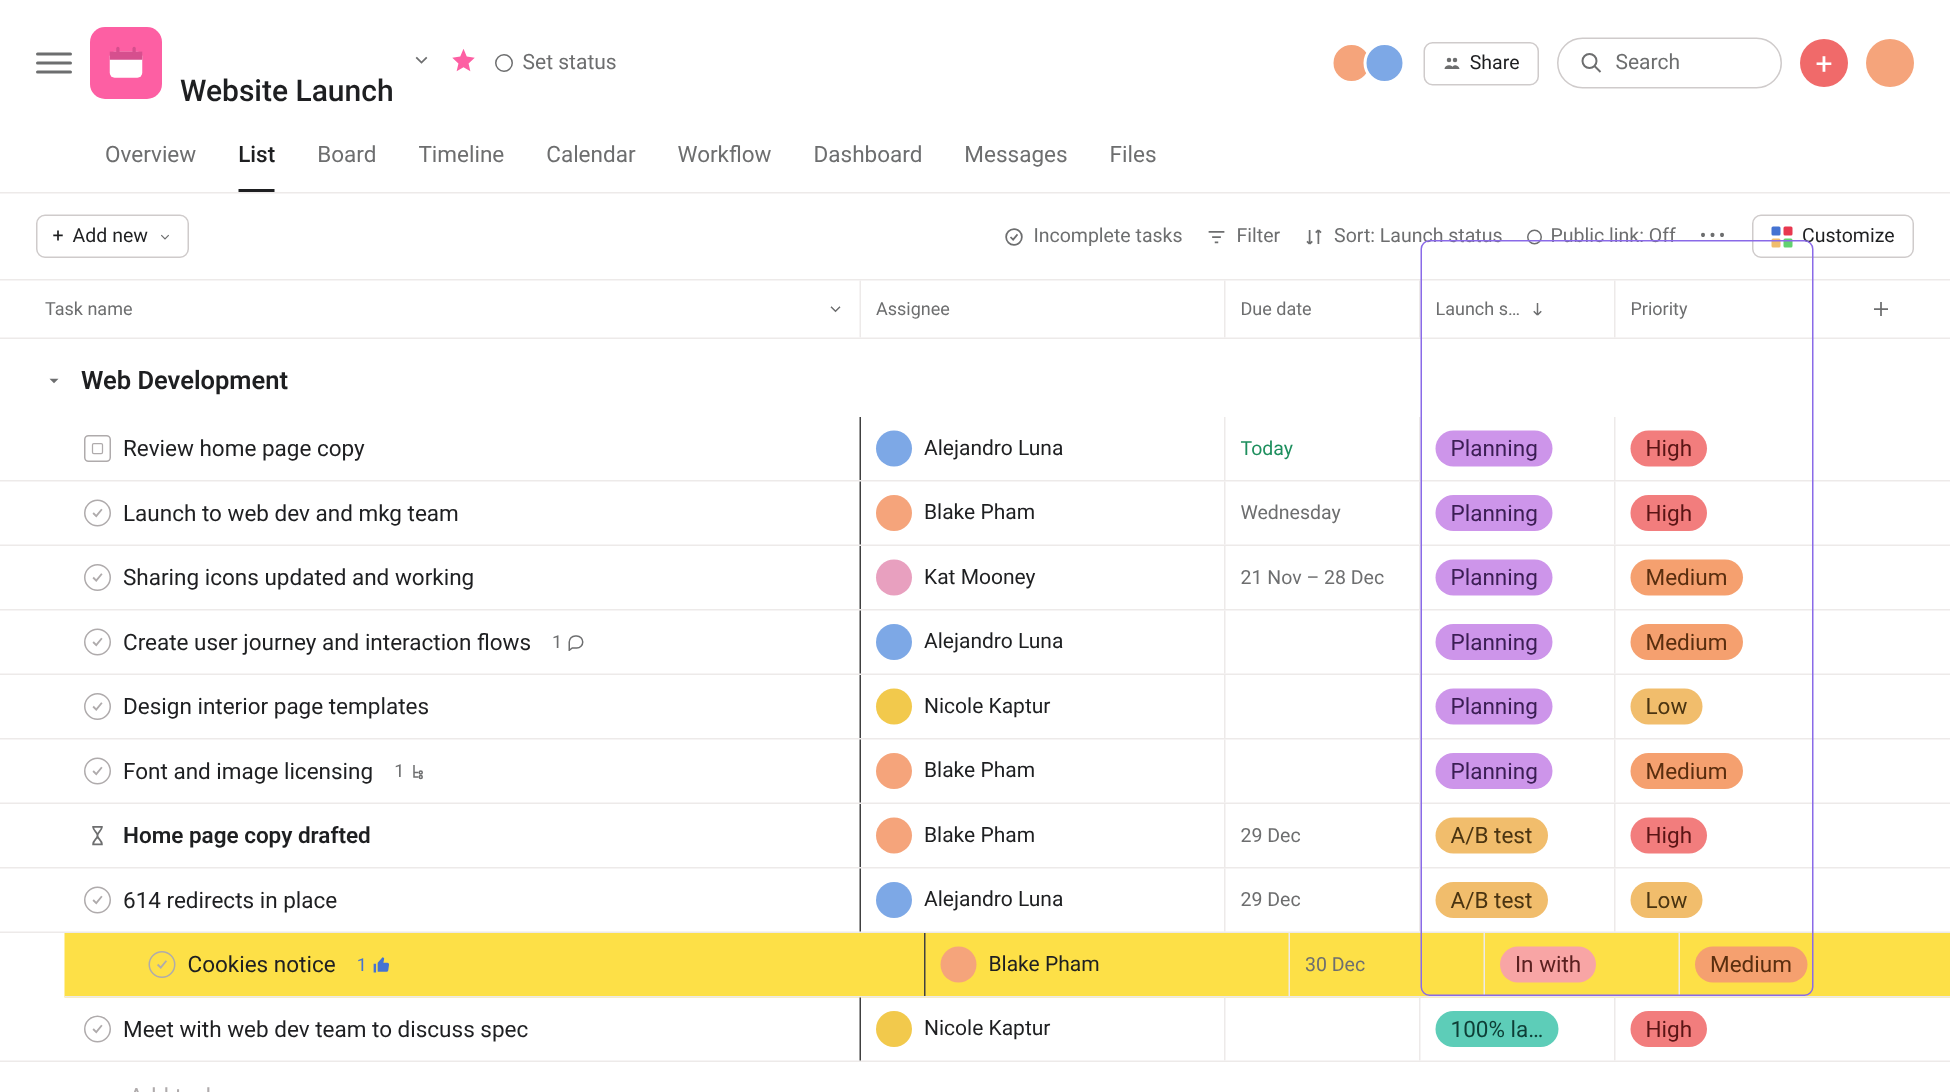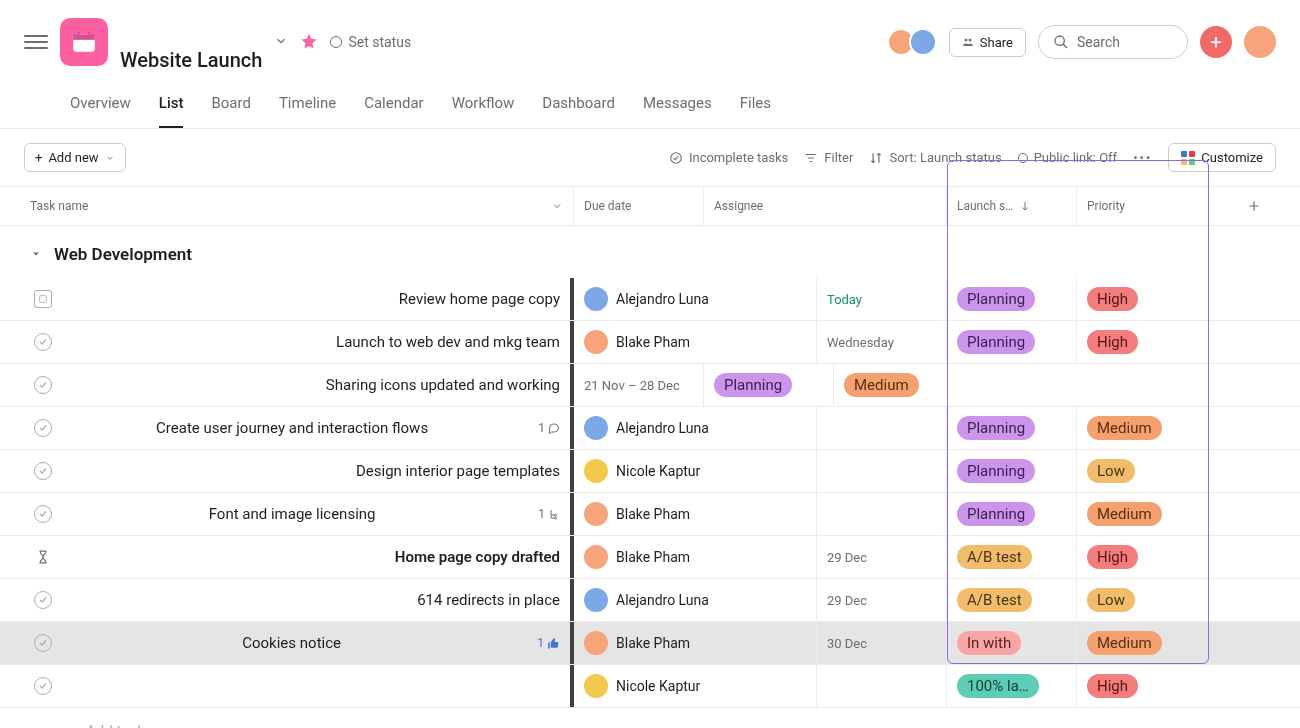--- a/index.html
+++ b/index.html
@@ -47,23 +47,23 @@
 .th-priority { flex: 0 0 130px; }
 .th-add { flex: 1; display: flex; justify-content: center; color: #6d6e6f; }
 .highlight-box { position: absolute; border: 1.5px solid #8a6ae8; border-radius: 6px; top: 160px; left: 947px; width: 262px; height: 504px; pointer-events: none; }
 
 
 .section-header { display: flex; align-items: center; gap: 12px; padding: 18px 30px 14px; font-size: 17px; font-weight: 600; }
 .expand-icon { color: #6d6e6f; }
 
 
 .row { display: flex; border-bottom: 1px solid #edeae9; font-size: 14px; align-items: stretch; }
-.row.selected { background: #e5e5e5; }
+.row.selected { background: #fde047; margin-left: 43px; }
 .cell { padding: 9px 10px; display: flex; align-items: center; gap: 8px; }
-.cell-task { flex: 0 0 574px; padding-left: 34px; border-right: 4px solid #404040; justify-content: space-between; }
+.cell-task { flex: 0 0 574px; padding-left: 56px; border-right: 1px solid #404040; }
 .cell-assignee { flex: 0 0 243px; border-right: 1px solid #edeae9; }
 .cell-due { flex: 0 0 130px; border-right: 1px solid #edeae9; font-size: 13px; color: #6d6e6f; }
 .cell-due.today { color: #1e8f5e; }
 .cell-status { flex: 0 0 130px; border-right: 1px solid #edeae9; }
 .cell-priority { flex: 0 0 130px; }
 .cell-rest { flex: 1; }
 
 .check-circle { width: 18px; height: 18px; border: 1.5px solid #afabac; border-radius: 50%; flex-shrink: 0; display: flex; align-items: center; justify-content: center; }
 .check-circle svg { width: 10px; height: 10px; }
 .task-name { color: #1e1f21; font-size: 15px; }
@@ -211,25 +211,25 @@
 </div>
 
 <div class="table">
   <div class="thead">
     <div class="th th-task">
       <span>Task name</span>
       <svg width="12" height="12" viewBox="0 0 24 24">
             <path d="M6 9l6 6 6-6" stroke="#6d6e6f" stroke-width="2" fill="none"></path>
           </svg>
     </div>
+    <div class="th th-assignee">
+          <span>Assignee</span>
+        </div>
     <div class="th th-due">
           <span>Due date</span>
-        </div>
-    <div class="th th-assignee">
-          <span>Assignee</span>
         </div>
     <div class="th th-status">
       <span>Launch s…</span>
       <svg width="12" height="12" viewBox="0 0 24 24">
             <path d="M12 4v16m0 0l-5-5m5 5l5-5" stroke="#6d6e6f" stroke-width="2" fill="none"></path>
           </svg>
     </div>
     <div class="th th-priority">
           <span>Priority</span>
         </div>
@@ -297,20 +297,24 @@
           <div class="cell cell-rest"></div>
         </div>
         <div class="row">
           <div class="cell cell-task">
             <span class="check-circle">
               <svg viewBox="0 0 24 24" fill="none" stroke="#afabac" stroke-width="3">
                 <path d="M5 12l5 5 9-11"></path>
               </svg>
             </span>
             <span class="task-name">Sharing icons updated and working</span>
+          </div>
+          <div class="cell cell-assignee">
+            <span class="small-avatar" style="background:#e8a0bf"></span>
+            <span>Kat Mooney</span>
           </div>
           <div class="cell cell-due ">
             <span>21 Nov – 28 Dec</span>
           </div>
           <div class="cell cell-status">
             <span class="badge badge-planning">Planning</span>
           </div>
           <div class="cell cell-priority">
             <span class="badge badge-medium">Medium</span>
           </div>
@@ -471,20 +475,21 @@
           </div>
           <div class="cell cell-rest"></div>
         </div>
         <div class="row">
           <div class="cell cell-task">
             <span class="check-circle">
               <svg viewBox="0 0 24 24" fill="none" stroke="#afabac" stroke-width="3">
                 <path d="M5 12l5 5 9-11"></path>
               </svg>
             </span>
+            <span class="task-name">Meet with web dev team to discuss spec</span>
           </div>
           <div class="cell cell-assignee">
             <span class="small-avatar" style="background:#f2c94c"></span>
             <span>Nicole Kaptur</span>
           </div>
           <div class="cell cell-due ">
             <span></span>
           </div>
           <div class="cell cell-status">
             <span class="badge badge-launched">100% la…</span>

